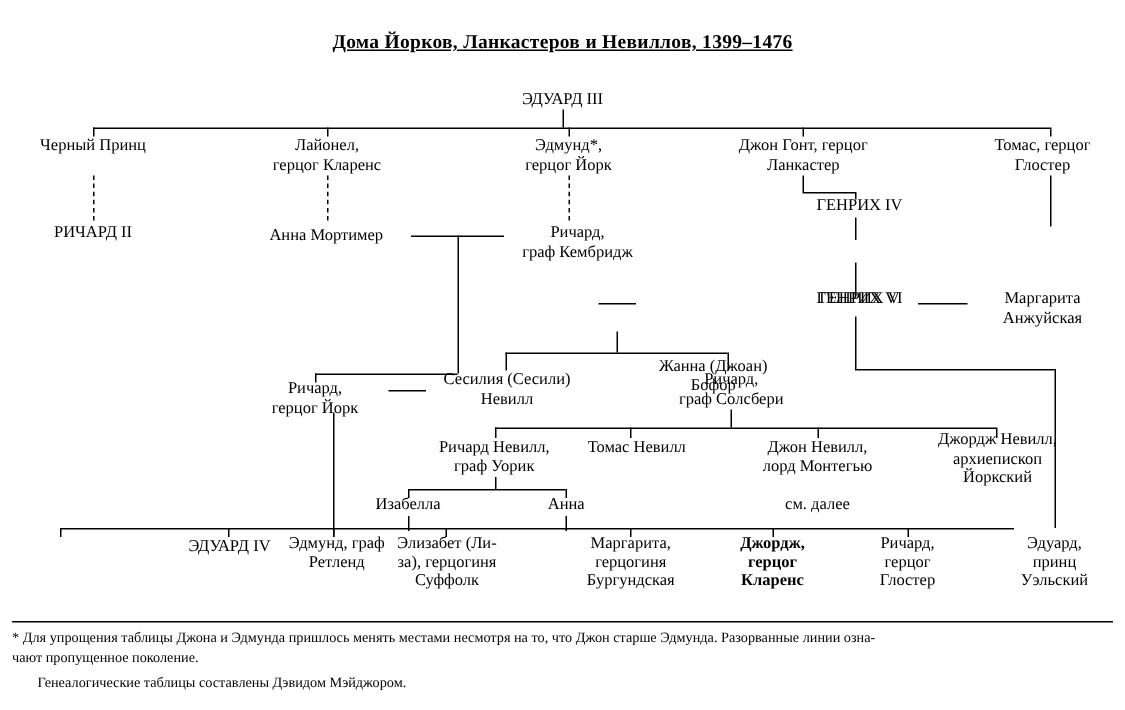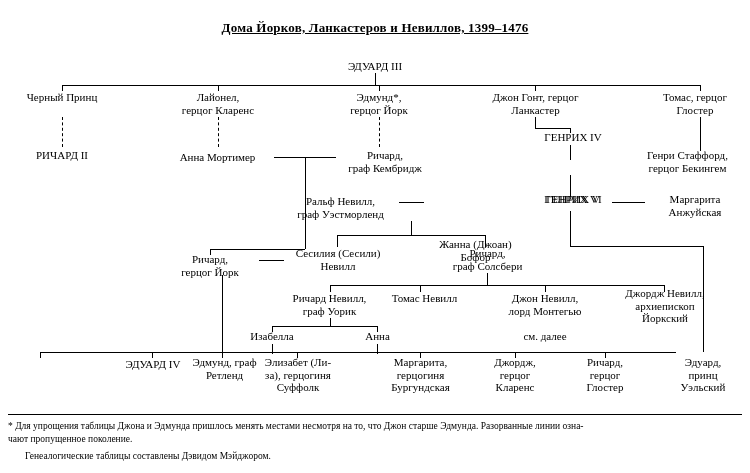--- a/index.html
+++ b/index.html
@@ -103,36 +103,32 @@
   <div class="line v" style="left:570px; top:128px; height:5px;"></div>
 
   <div class="line v" style="left:700px; top:117px; height:34px;"></div>
 
   <div class="node" style="left:12px; top:149px; width:100px;">РИЧАРД II</div>
   <div class="node" style="left:160px; top:151px; width:115px;">Анна Мортимер</div>
   <div class="node" style="left:335px; top:149px; width:100px;">Ричард,
 граф Кембридж</div>
   <div class="node" style="left:533px; top:131px; width:80px;">ГЕНРИХ IV</div>
   <div class="node" style="left:533px; top:161px; width:80px;margin-top:32px;">ГЕНРИХ V</div>
-  <div class="node" style="left:630px; top:149px; width:115px;">Генри Стаффорд,
-герцог Бекингем</div>
 
   <div class="line h" style="left:274px; top:157px; width:62px;"></div>
 
   <div class="line v" style="left:570px; top:145px; height:15px;"></div>
 
   <div class="line v" style="left:570px; top:175px; height:22px;"></div>
 
   <div class="line v" style="left:305px; top:157px; height:0px;"></div>
   <div class="line v" style="left:305px; top:157px; height:92px;"></div>
   <div class="line h" style="left:210px; top:249px; width:95px;"></div>
   <div class="line v" style="left:210px; top:249px; height:6px;"></div>
 
-  <div class="node" style="left:283px; top:195px; width:115px;">Ральф Невилл,
-граф Уэстморленд</div>
   <div class="node" style="left:423px; top:195px; width:105px;margin-top:43px;">Жанна (Джоан)
 Бофор</div>
   <div class="node" style="left:533px; top:193px; width:80px;">ГЕНРИХ VI</div>
   <div class="node" style="left:645px; top:193px; width:100px;">Маргарита
 Анжуйская</div>
 
   <div class="line h" style="left:399px; top:202px; width:25px;"></div>
 
   <div class="line h" style="left:612px; top:202px; width:33px;"></div>
 
@@ -196,21 +192,21 @@
 
   <div class="node" style="left:108px; top:358px; width:90px;">ЭДУАРД IV</div>
   <div class="node" style="left:182px; top:356px; width:85px;">Эдмунд, граф
 Ретленд</div>
   <div class="node" style="left:258px; top:356px; width:80px;">Элизабет (Ли-
 за), герцогиня
 Суффолк</div>
   <div class="node" style="left:378px; top:356px; width:85px;">Маргарита,
 герцогиня
 Бургундская</div>
-  <div class="node" style="left:475px; top:356px; width:80px;">Джордж,
+  <div class="node" style="left:475px; top:356px; width:80px;font-weight:bold;">Джордж,
 герцог
 Кларенс</div>
   <div class="node" style="left:565px; top:356px; width:80px;">Ричард,
 герцог
 Глостер</div>
   <div class="node" style="left:663px; top:356px; width:80px;">Эдуард,
 принц
 Уэльский</div>
 
   <div class="rule" style="left:8px; top:414px; width:734px;"></div>

